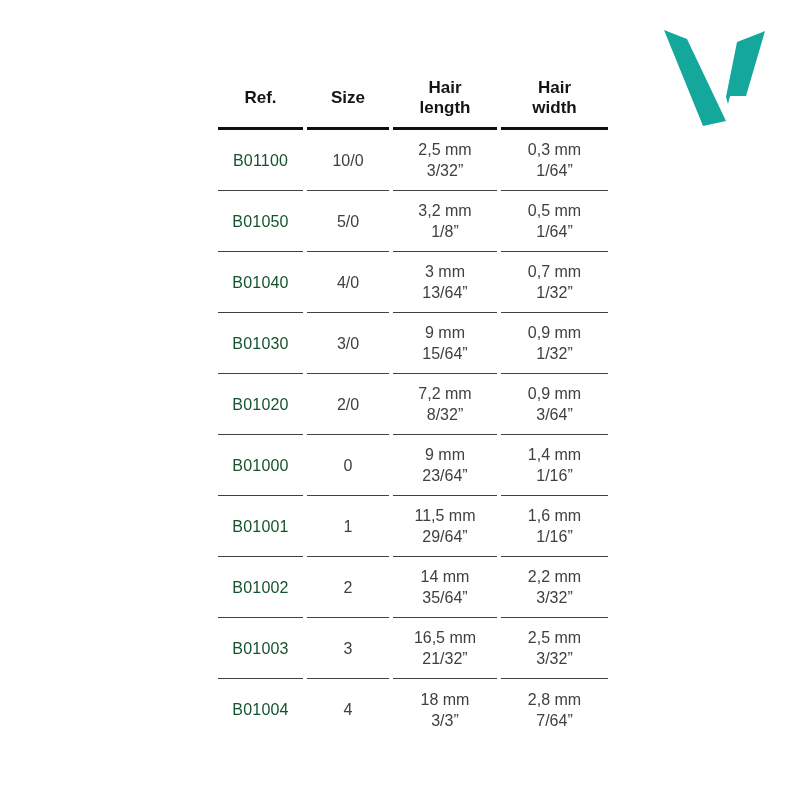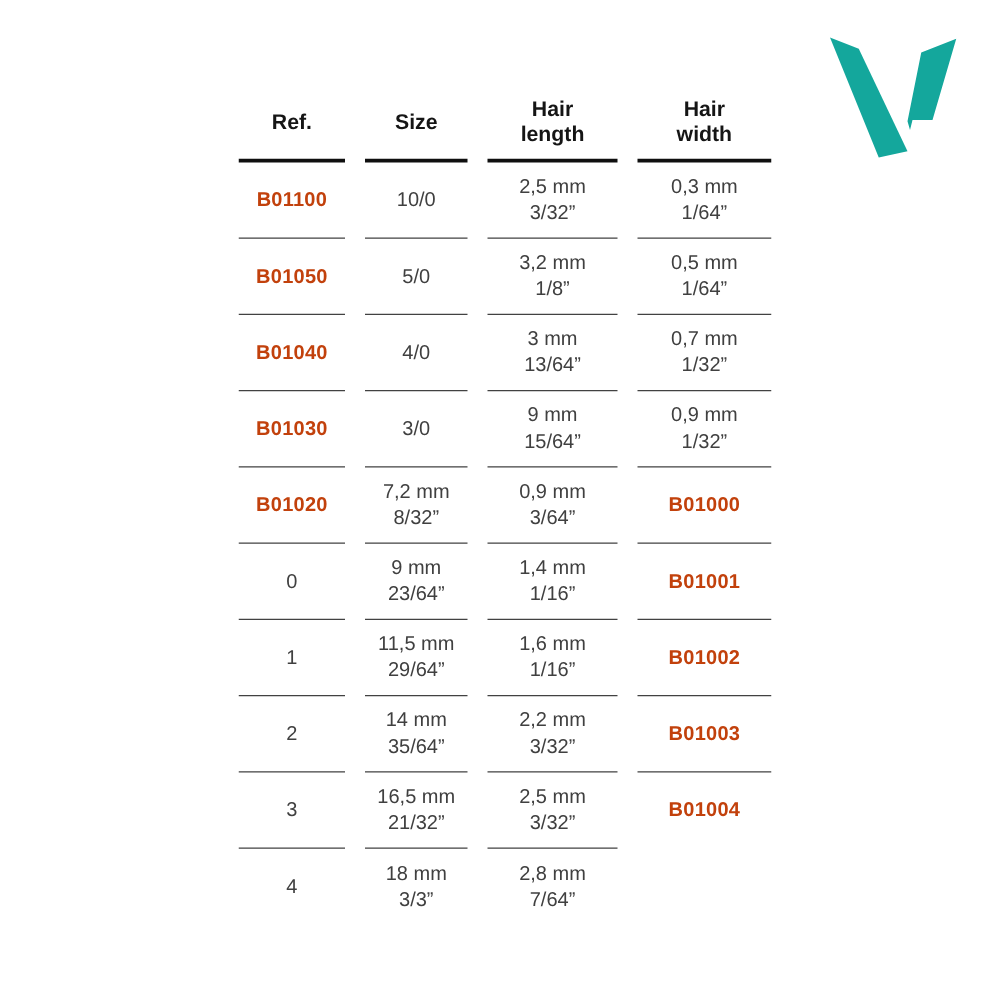--- a/index.html
+++ b/index.html
@@ -2,36 +2,36 @@
 <html><head>
 <meta charset="utf-8">
 <style>
   html,body{margin:0;padding:0;}
   body{
     width:800px;height:800px;background:#ffffff;position:relative;
     font-family:"Liberation Sans",sans-serif;overflow:hidden;
   }
   .logo{position:absolute;left:655px;top:20px;width:120px;height:120px;}
   .size-table{
-    position:absolute;left:191px;top:69px;
-    display:grid;grid-template-columns:85px 82px 104px 107px;column-gap:16px;
+    position:absolute;left:218px;top:69px;
+    display:grid;grid-template-columns:85px 82px 104px 107px;column-gap:4px;
   }
   .cell{
     display:flex;flex-direction:column;justify-content:center;align-items:center;
     height:61px;box-sizing:border-box;text-align:center;
   }
   .cell.header{
     font-weight:bold;font-size:17px;line-height:20px;color:#151515;
     border-bottom:3px solid #0f0f0f;
   }
   .cell.body{
     font-size:16px;line-height:21px;color:#404040;
     border-bottom:1px solid #424242;
   }
-  .cell.body.ref{font-weight:bold;color:#c2410c;letter-spacing:0.2px;}
+  .cell.body.ref{font-weight:normal;color:#14532d;letter-spacing:0.2px;}
   .cell.body.lastrow{border-bottom:none;}
 </style>
 </head>
 <body>
 
 <svg class="logo" viewBox="0 0 120 120" aria-hidden="true">
   <polygon points="9,10 32,19 71,101 48,106" fill="#14A79C"></polygon>
   <polygon points="110,11 91,76 75,76 73,84 71,77 82,22" fill="#14A79C"></polygon>
 </svg>
 
@@ -102,20 +102,23 @@
       <span>9 mm</span>
       <span>15/64”</span>
     </div>
     <div class="cell body">
       <span>0,9 mm</span>
       <span>1/32”</span>
     </div>
     <div class="cell body ref">
       <span>B01020</span>
     </div>
+    <div class="cell body size">
+      <span>2/0</span>
+    </div>
     <div class="cell body">
       <span>7,2 mm</span>
       <span>8/32”</span>
     </div>
     <div class="cell body">
       <span>0,9 mm</span>
       <span>3/64”</span>
     </div>
     <div class="cell body ref">
       <span>B01000</span>

